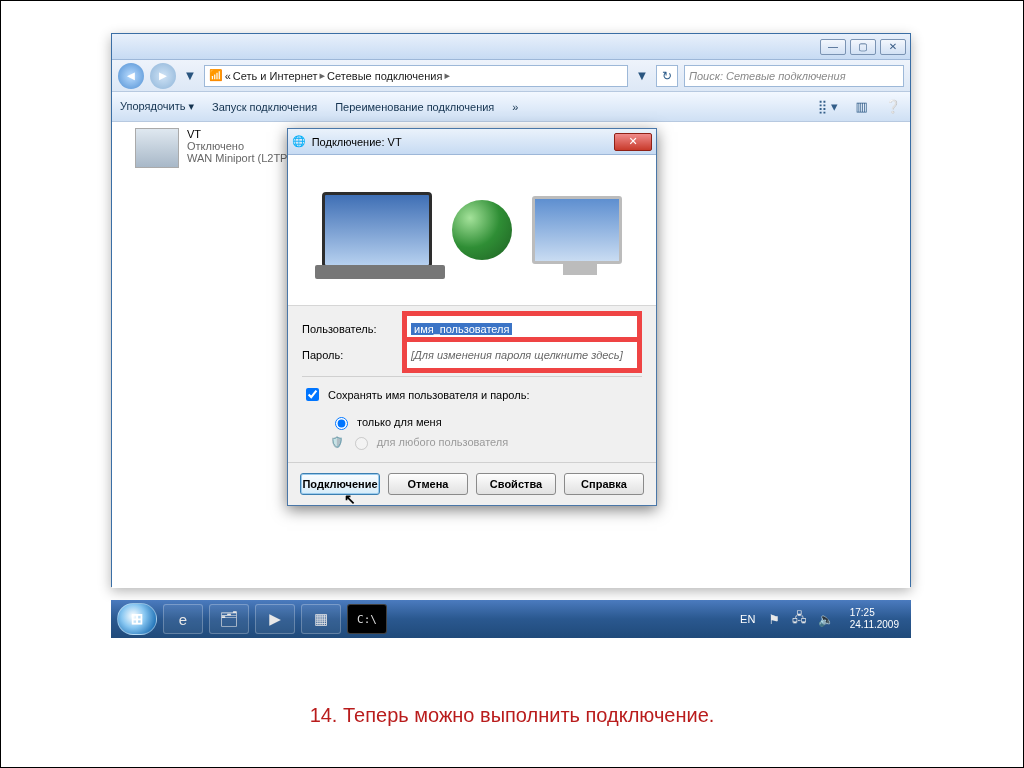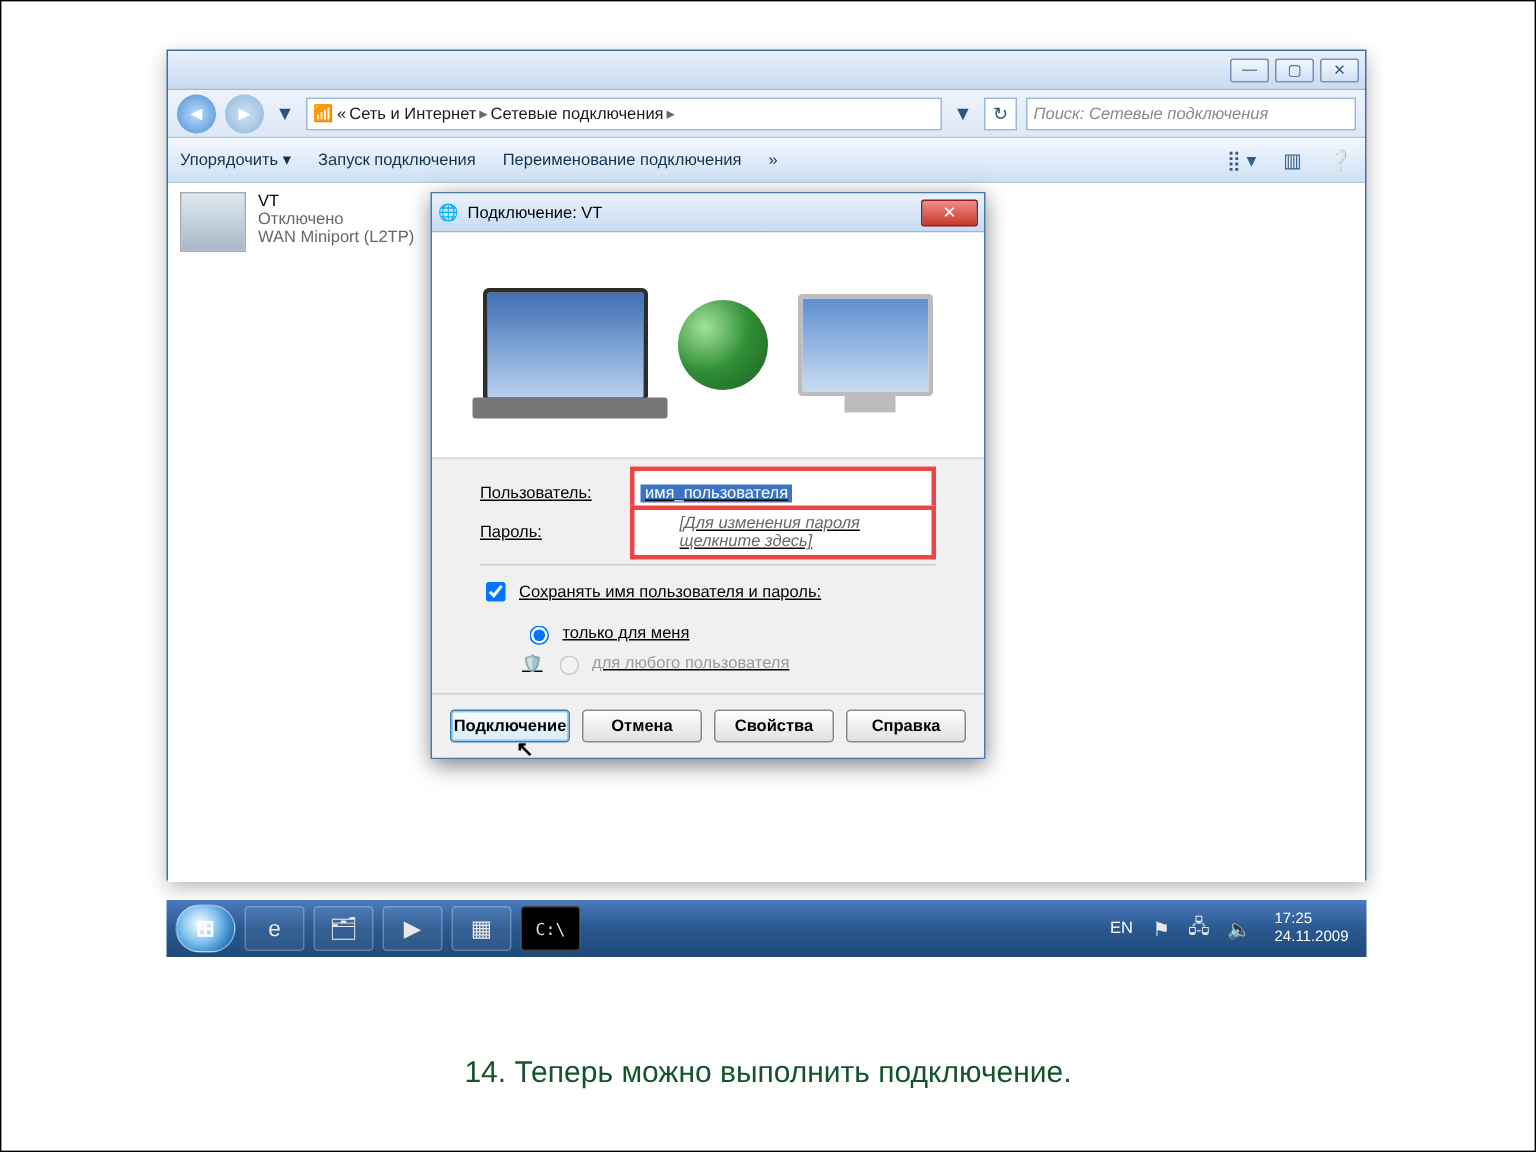--- a/index.html
+++ b/index.html
@@ -8,21 +8,21 @@
     font-family: "Segoe UI", Tahoma, sans-serif;
     font-size:12px; color:#000; background:#fff;
     border:1px solid #000;
   }
   .slide {
     position:relative; width:1022px; height:766px;
     background:#fff;
   }
   .caption {
     position:absolute; left:0; right:0; bottom:40px;
-    text-align:center; font-size:20px; color:#14532d;
+    text-align:center; font-size:20px; color:#b91c1c;
   }
   .desktop-wrap {
     position:absolute; left:110px; top:32px; width:800px; height:605px;
   }
   
   .explorer {
     position:absolute; left:0; top:0; width:800px; height:554px;
     border:1px solid #3a6ea5; background:#fff;
     box-shadow:0 4px 12px rgba(0,0,0,0.3);
   }
@@ -61,21 +61,21 @@
   .toolbar{
     height:30px; background:linear-gradient(#f3f8ff,#cfe0f4);
     border-bottom:1px solid #b7c9e0;
     display:flex; align-items:center; padding:0 8px; gap:18px; font-size:11px; color:#13324f;
   }
   .toolbar .spacer{flex:1;}
   .toolbar .tbtn{display:flex;align-items:center;gap:3px;}
   .toolbar .iconbtn{color:#335e89;font-size:13px;}
   .content{
     position:relative; height:466px; background:#fff;
-    display:flex; padding:6px 8px; gap:10px;
+    display:flex; padding:6px 23px; gap:10px;
   }
   .conn-item{display:flex;gap:8px;width:230px;}
   .conn-icon{width:44px;height:40px;background:linear-gradient(#dfe8f0,#a8b8c8);border:1px solid #aaa;}
   .conn-icon.right{background:linear-gradient(#e2e8ee,#b0bcc8);}
   .conn-text .nm{font-size:11px;color:#000;}
   .conn-text .ln{font-size:11px;color:#666;}
 
   
   .dialog{
     position:absolute; left:176px; top:95px; width:370px;
@@ -92,30 +92,30 @@
   .dlg-close{width:38px;height:18px;background:linear-gradient(#f08b8b,#c83a2b);border:1px solid #8e2116;border-radius:2px;color:#fff;display:flex;align-items:center;justify-content:center;font-size:11px;}
   .dlg-image{
     height:150px; background:#fff; display:flex;align-items:center;justify-content:center;gap:20px;
   }
   .laptop{width:110px;height:76px;background:linear-gradient(#3f6fb5,#b6d0ef);border:3px solid #2d2d2d;border-radius:4px;position:relative;}
   .laptop::after{content:"";position:absolute;left:-10px;bottom:-14px;width:130px;height:14px;background:#777;border-radius:2px;}
   .globe{width:60px;height:60px;border-radius:50%;background:radial-gradient(circle at 30% 30%,#a4e29a,#2f8e35 50%, #1e5f22);}
   .monitor{width:90px;height:68px;background:linear-gradient(#5e8fd0,#c9dcf2);border:3px solid #bcbcbc;border-radius:3px;position:relative;}
   .monitor::after{content:"";position:absolute;left:28px;bottom:-14px;width:34px;height:12px;background:#bcbcbc;}
   .dlg-fields{
-    background:#f0f0f0; padding:10px 32px; border-top:1px solid #d6d6d6;text-decoration:underline;
+    background:#f0f0f0; padding:10px 14px; border-top:1px solid #d6d6d6;
   }
   .frow{display:flex;align-items:center;height:26px;gap:10px;}
   .flabel{width:90px;font-size:11px;color:#000;}
   .finput{
-    flex:1;height:36px;border:3px solid #ef4444;background:#fff;padding:0 4px;
+    flex:1;height:36px;border:5px solid #ef4444;background:#fff;padding:0 4px;
     font-size:11px;display:flex;align-items:center;
   }
   .sel{background:#3b74c6;color:#fff;padding:0 3px;}
-  .placeholder{color:#676767;font-style:italic;margin-left:26px;}
+  .placeholder{color:#676767;font-style:italic;}
   .divider{height:1px;background:#d0d0d0;margin:8px 0;}
   .chk{display:flex;align-items:center;gap:6px;font-size:11px;color:#000;}
   .chk input{width:13px;height:13px;}
   .radios{padding-left:28px;margin-top:8px;}
   .rad{display:flex;align-items:center;gap:6px;font-size:11px;color:#000;height:20px;}
   .rad.disabled{color:#9a9a9a;}
   .dlg-btns{
     background:#f0f0f0;border-top:1px solid #d0d0d0;padding:10px;
     display:flex;justify-content:center;gap:8px;font-weight:bold;
   }

